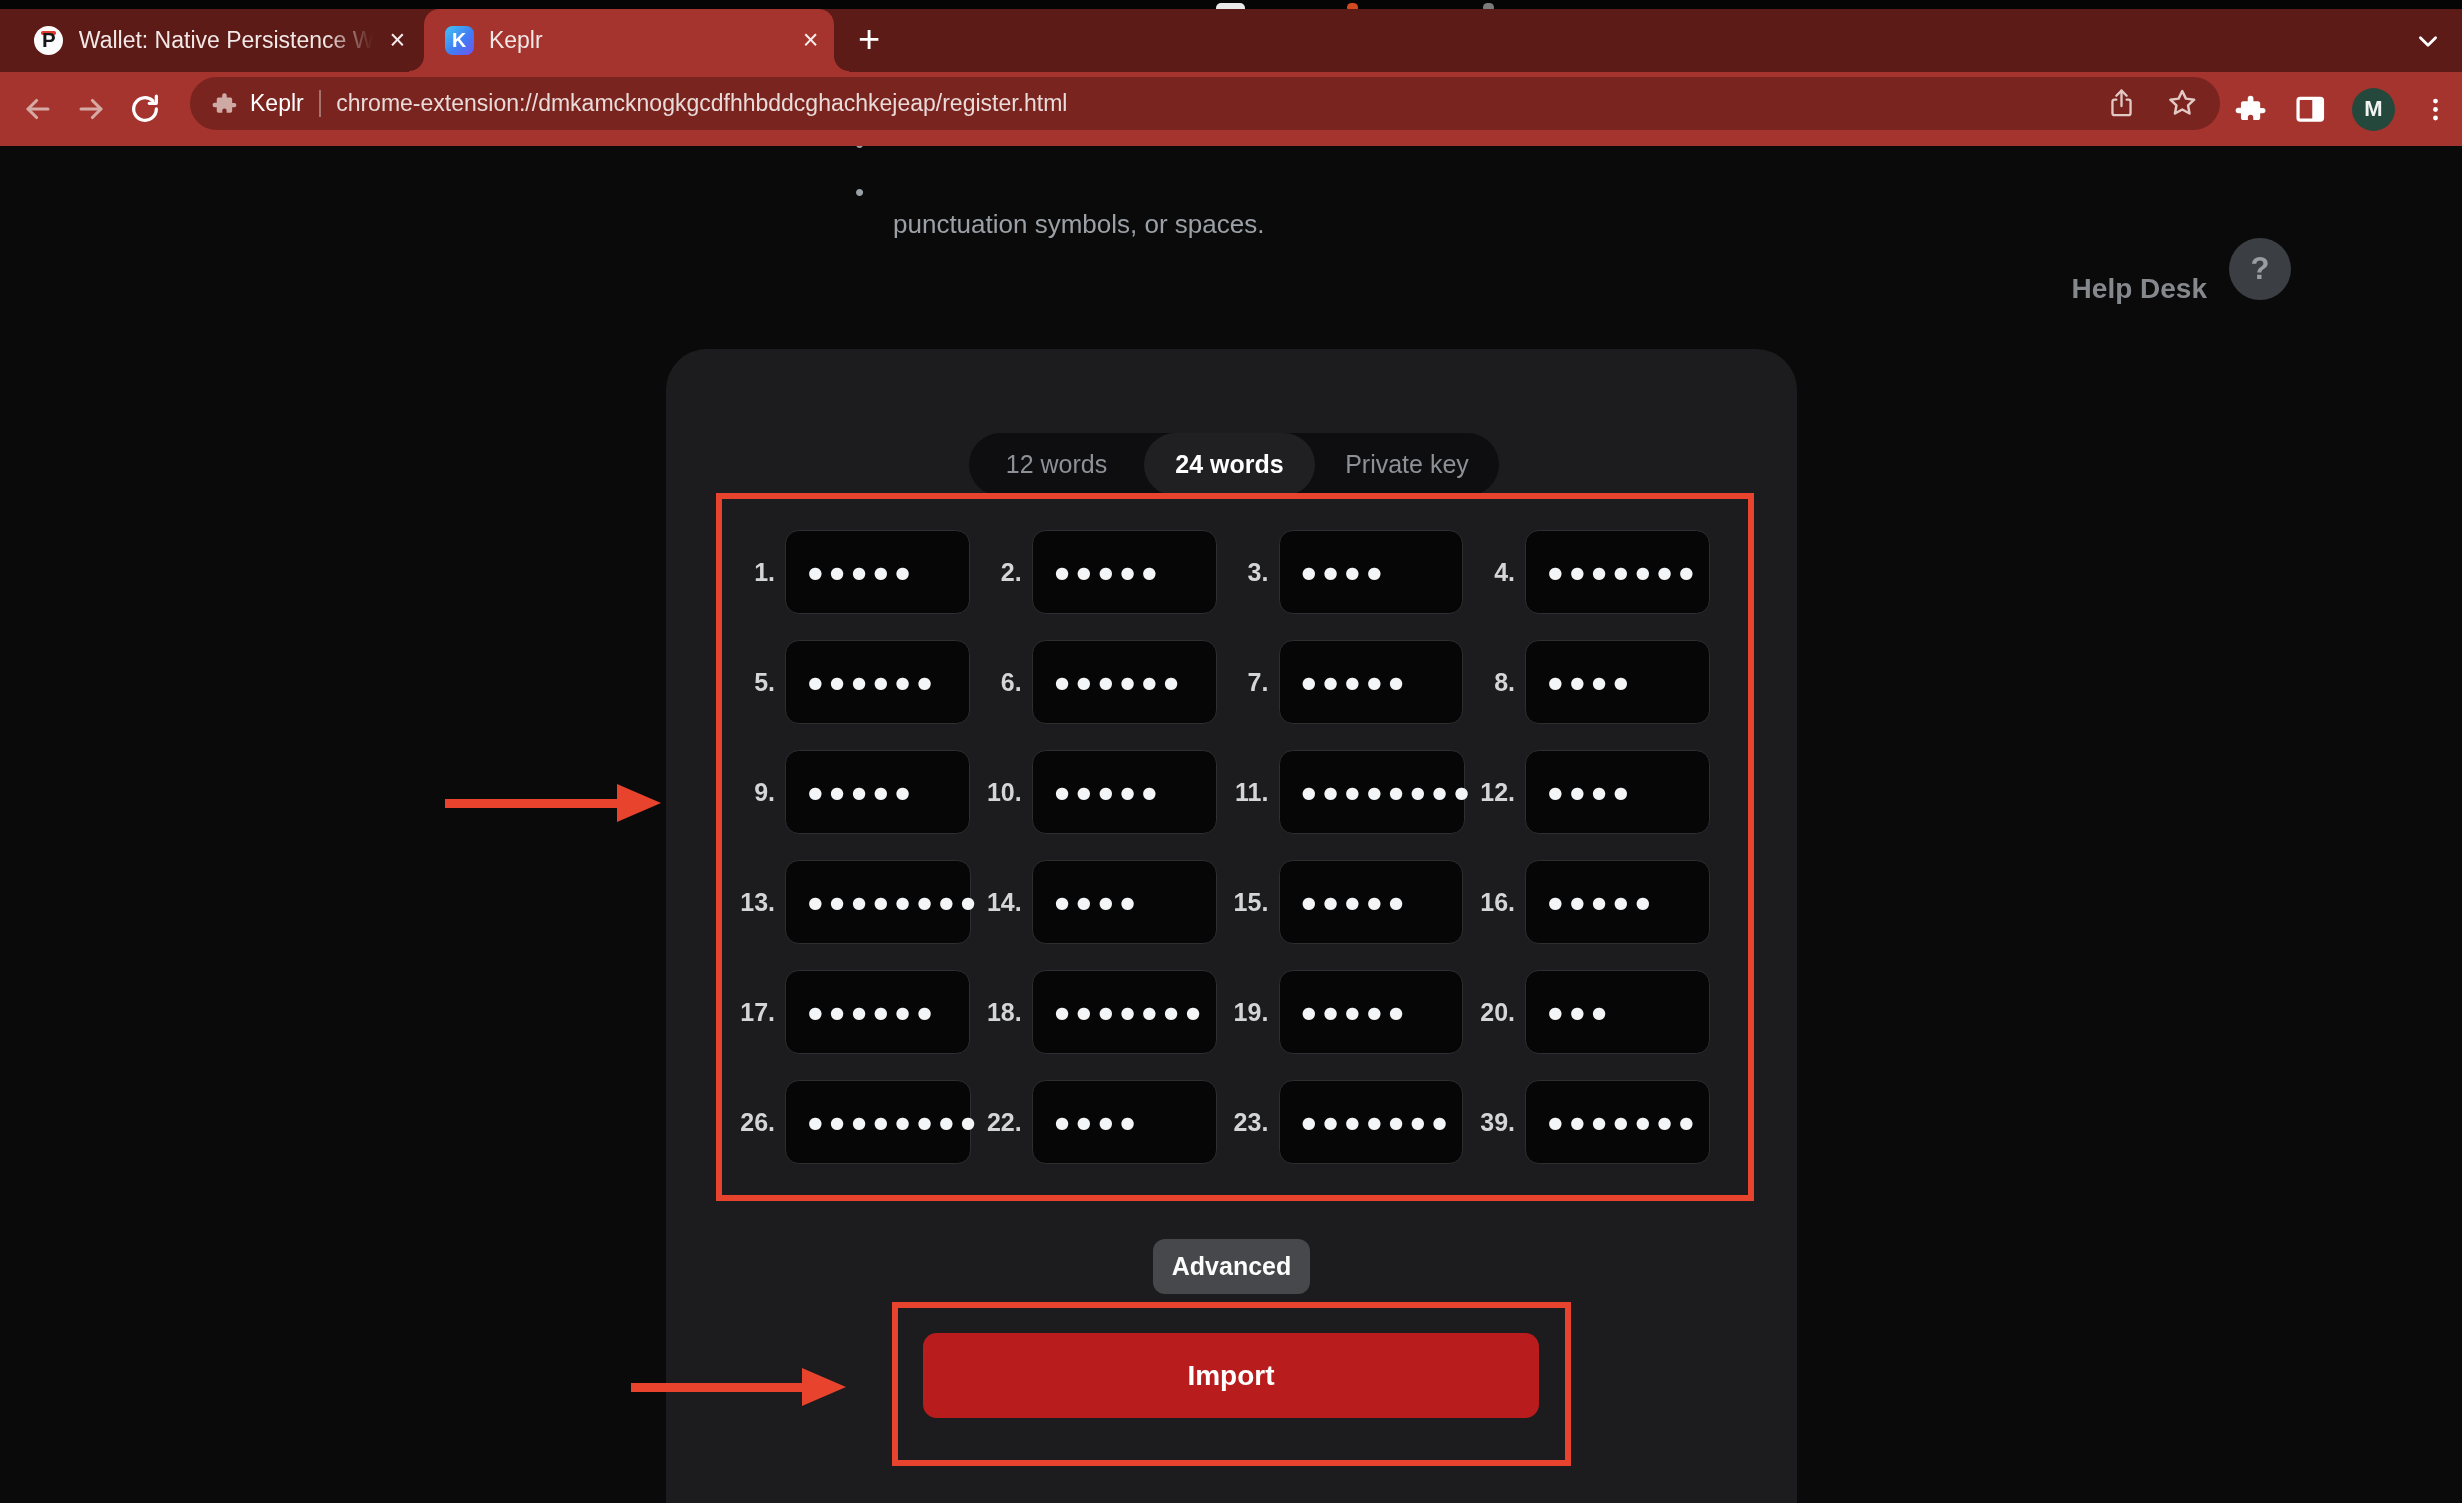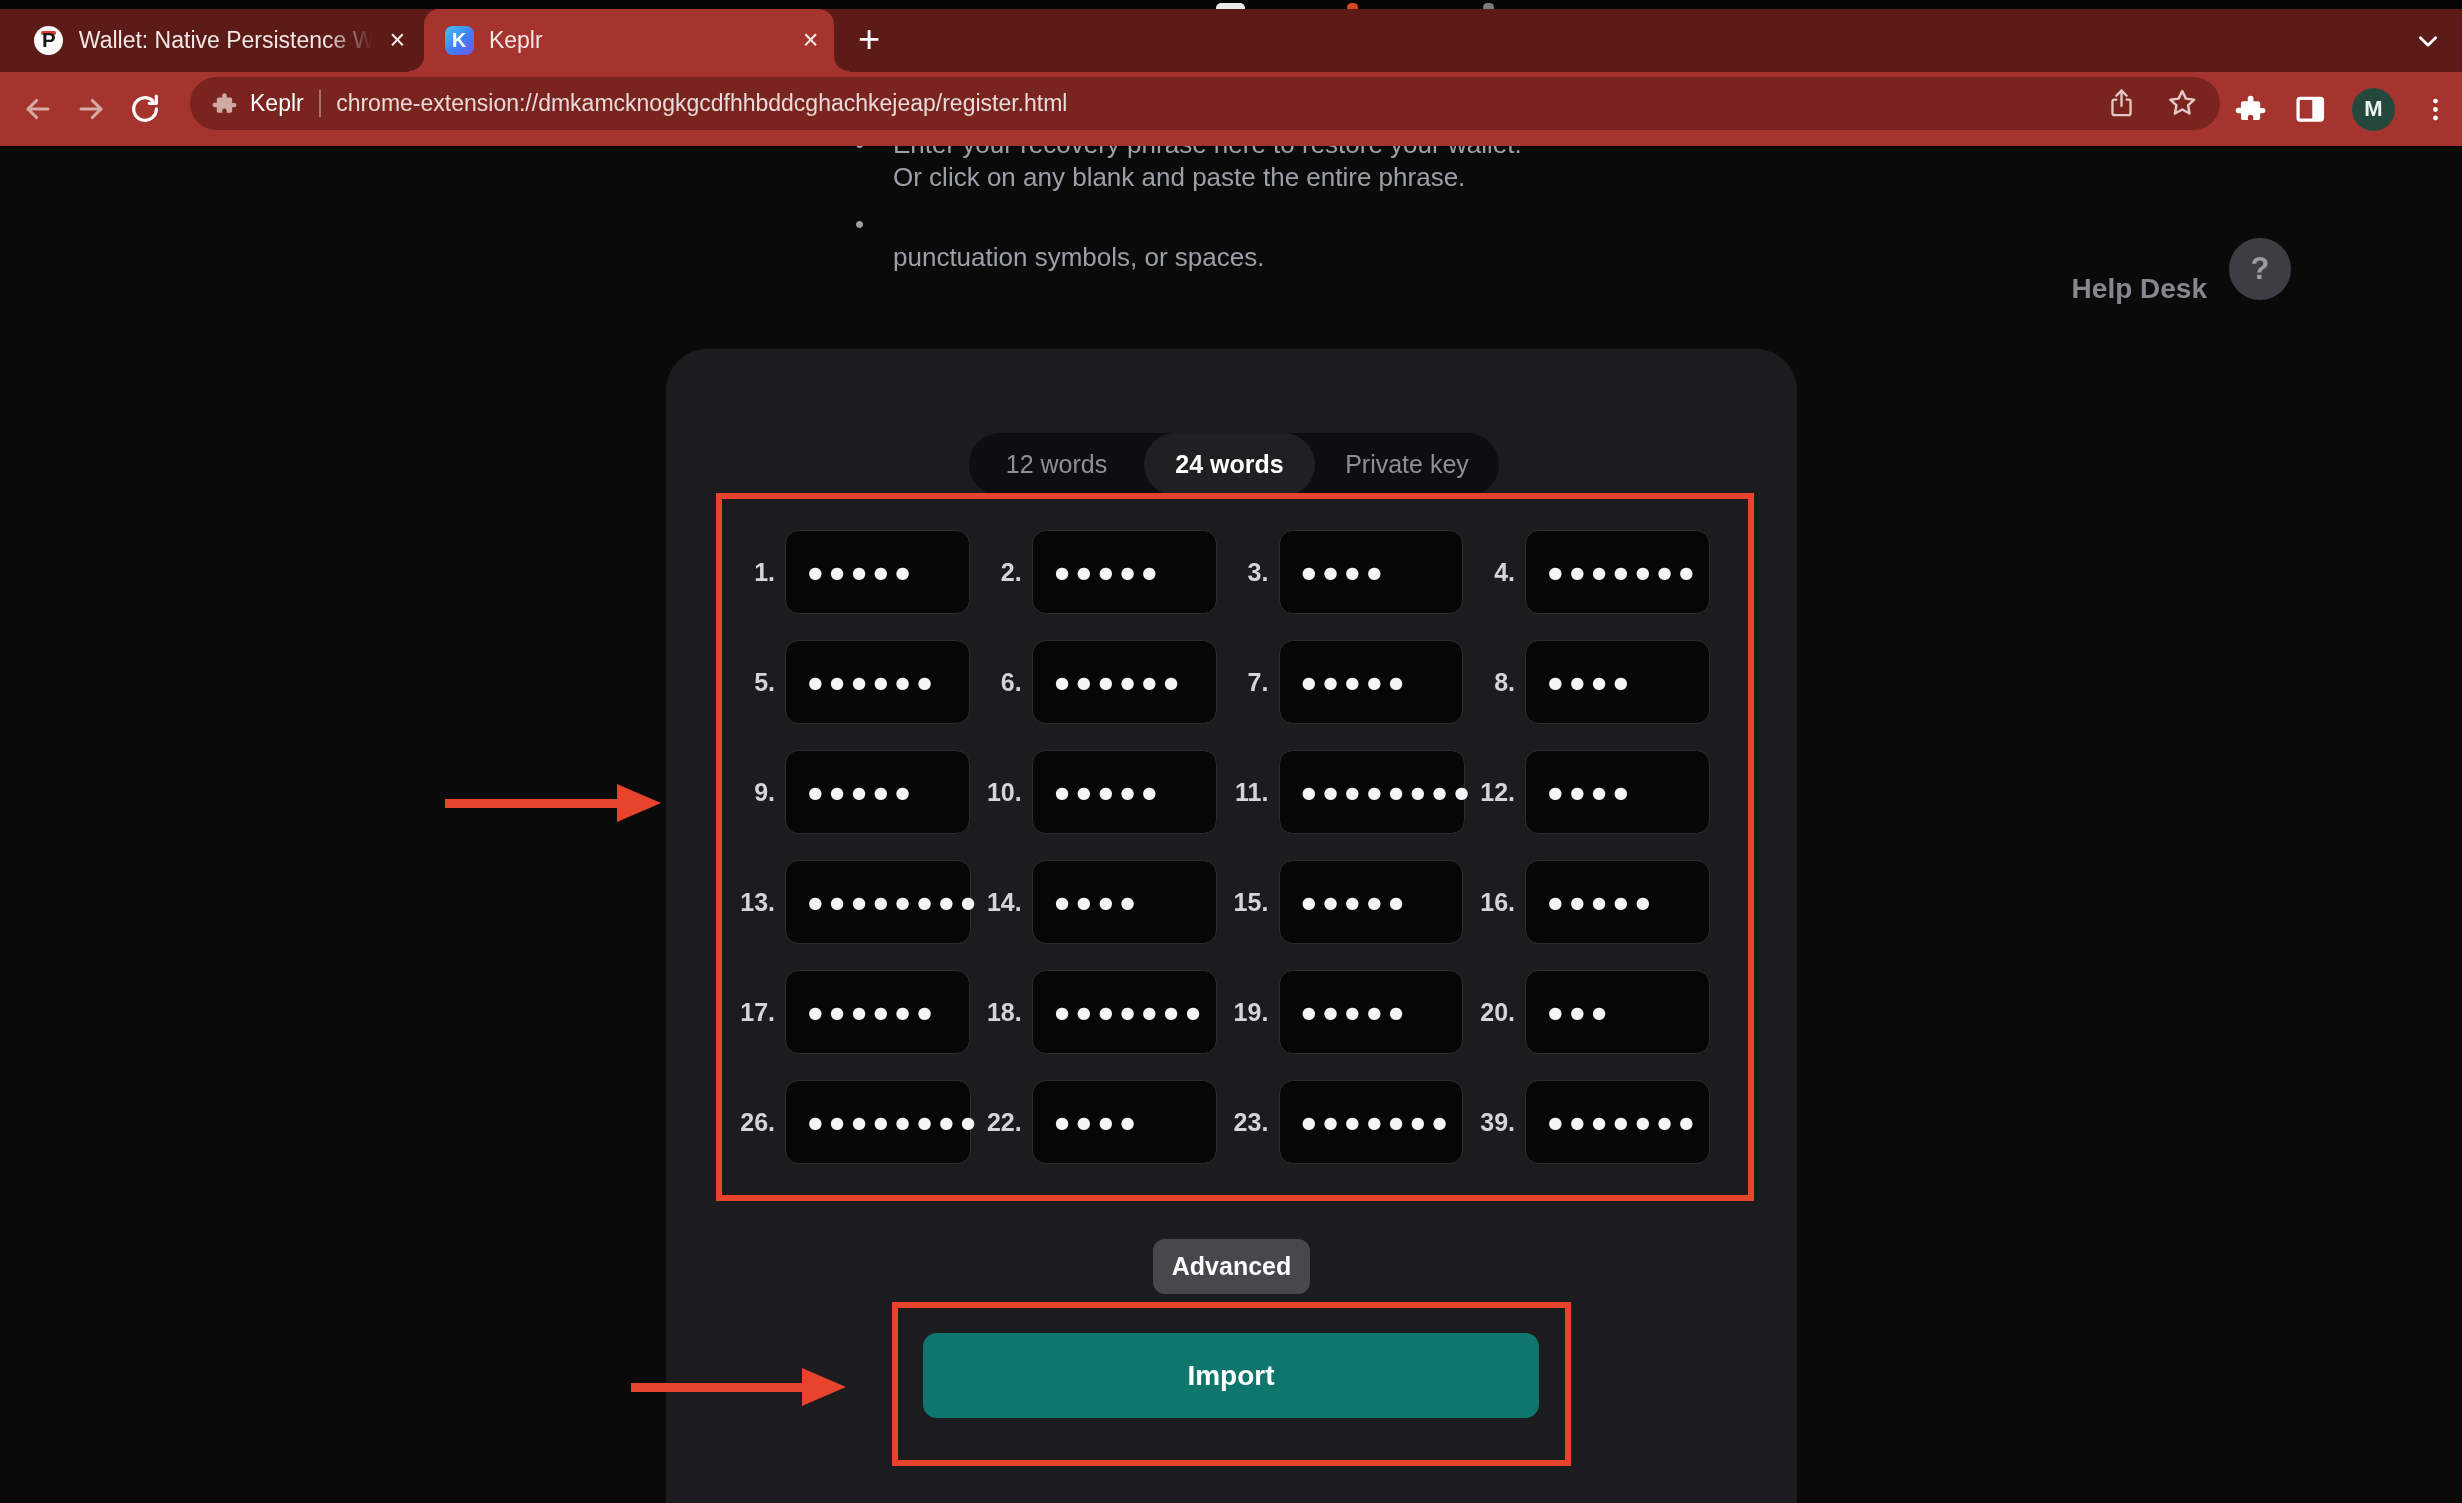--- a/index.html
+++ b/index.html
@@ -59,21 +59,21 @@
   .seg.seg1 { flex:0 0 175px; } .seg.seg2 { flex:0 0 171px; } .seg.seg3 { flex:0 0 184px; }
   .seg.active { background:#202023; color:#ffffff; font-weight:700; }
 
   .word-grid { position:absolute; left:725px; top:530px; display:grid; grid-template-columns:repeat(4, 245px); grid-auto-rows:84px; column-gap:1.7px; row-gap:26px; }
   .cell { display:flex; align-items:center; }
   .num { width:50px; text-align:right; color:#d4d5d7; font-size:25px; font-weight:600; flex:0 0 auto; }
   .winput { margin-left:10.3px; width:186px; height:84px; background:#060607; border:1.7px solid #2d2e30; border-radius:13.7px; display:flex; align-items:center; padding-left:22px; }
   .dots { font-family:"DejaVu Sans", sans-serif; color:#f4f5f6; font-size:16.2px; letter-spacing:7.7px; line-height:1; padding-top:1.7px; }
 
   .advanced-btn { position:absolute; left:1153px; top:1239px; width:157px; height:55px; background:#46484c; border-radius:12px; color:#fdfdfd; font-size:25px; font-weight:600; display:flex; align-items:center; justify-content:center; }
-  .import-btn { position:absolute; left:923px; top:1333px; width:616px; height:85px; background:#0f766e; border-radius:13.7px; color:#ffffff; font-size:28px; font-weight:700; display:flex; align-items:center; justify-content:center; }
+  .import-btn { position:absolute; left:923px; top:1333px; width:616px; height:85px; background:#b91c1c; border-radius:13.7px; color:#ffffff; font-size:28px; font-weight:700; display:flex; align-items:center; justify-content:center; }
 
   
   .anno-rect { position:absolute; border:6.8px solid #e8432c; z-index:30; }
   .rect-grid { left:716px; top:493px; width:1038px; height:708px; }
   .rect-import { left:892px; top:1302px; width:679px; height:164px; }
   .anno-arrow { position:absolute; z-index:30; }
   .anno-arrow .shaft { position:absolute; left:0; top:14.5px; height:9.4px; background:#e8432c; }
   .anno-arrow .head { position:absolute; top:0; width:0; height:0; border-top:19px solid transparent; border-bottom:19px solid transparent; border-left:44px solid #e8432c; }
   .arrow-grid { left:445px; top:784px; width:216px; height:38px; }
   .arrow-grid .shaft { width:175px; } .arrow-grid .head { left:172px; }
@@ -85,24 +85,20 @@
 </head>
 <body>
 
 <div class="screen">
 
   <div class="content">
 
     <div class="instructions">
       <div class="instr-item">
         <span class="bullet">•</span>
-        <span>
-          <span>Enter your recovery phrase here to restore your wallet.</span><br>
-          <span>Or click on any blank and paste the entire phrase.</span>
-        </span>
       </div>
       <div class="instr-item">
         <span class="bullet">•</span>
         <span>
           <br>
           <span>punctuation symbols, or spaces.</span>
         </span>
       </div>
     </div>
 

